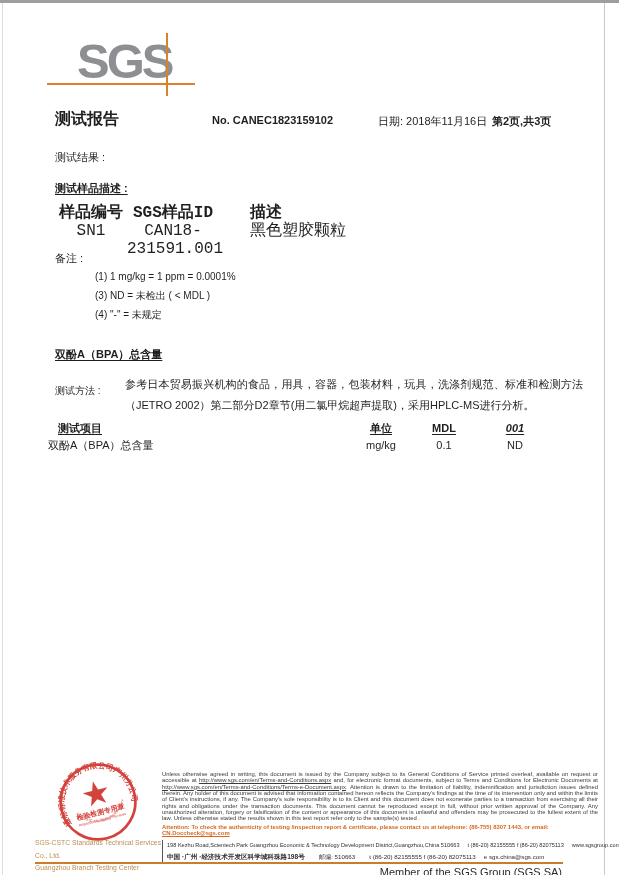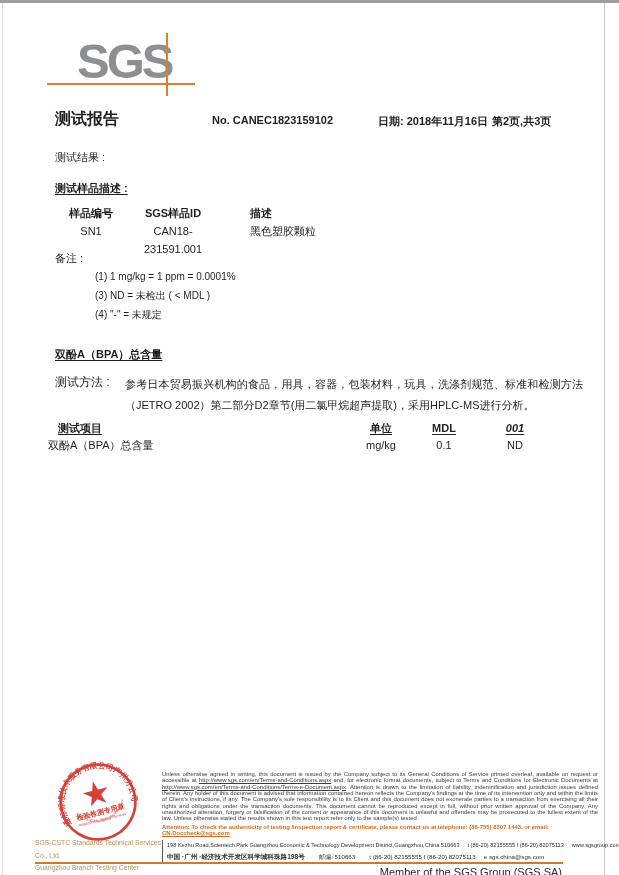--- a/index.html
+++ b/index.html
@@ -13,41 +13,41 @@
 
   
   .logo-text { position:absolute; left:77px; top:34px; font-size:49px; font-weight:bold;
     letter-spacing:-3px; color:#8d8f92; line-height:48px; }
   .logo-hline { position:absolute; left:47px; top:80px; width:148px; height:2px; background:#d9822b; }
   .logo-vline { position:absolute; left:166px; top:30px; width:2px; height:63px; background:#d9822b; }
 
   
   .report-title { position:absolute; left:55px; top:106px; font-size:16px; font-weight:bold; }
   .report-no    { position:absolute; left:212px; top:111px; font-size:11px; font-weight:bold; }
-  .report-date  { position:absolute; left:378px; top:111px; font-size:11px; font-weight:bold; }
+  .report-date  { position:absolute; left:378px; top:111px; font-size:11px; font-weight:normal; }
   .report-page  { position:absolute; left:492px; top:111px; font-size:11px; font-weight:bold; }
   .results-label { position:absolute; left:55px; top:147px; font-size:11px; }
   .sample-heading { position:absolute; left:55px; top:178px; font-size:11px; font-weight:bold;
     text-decoration:underline; text-underline-offset:2px; }
 
-  .sample-table { position:absolute; left:55px; top:201px; font-size:11px; }
+  .sample-table { position:absolute; left:55px; top:201px; font-size:16px;font-family:Liberation Mono, monospace; }
   .sample-table .row { display:grid; grid-template-columns:72px 92px auto; line-height:18px; }
   .sample-table .row > div:nth-child(1){ text-align:center; }
   .sample-table .row > div:nth-child(2){ text-align:center; }
   .sample-table .row > div:nth-child(3){ padding-left:31px; text-align:left; }
   .sample-table .hdr { font-weight:bold; }
 
   .notes-label { position:absolute; left:55px; top:248px; font-size:11px; }
   .notes-list { position:absolute; left:95px; top:264px; font-size:10px; }
   .notes-list div { line-height:19px; }
 
   .bpa-heading { position:absolute; left:55px; top:344px; font-size:11px; font-weight:bold;
     text-decoration:underline; text-underline-offset:2px; }
 
-  .method-label { position:absolute; left:55px; top:371px; font-size:12px; }
+  .method-label { position:absolute; left:55px; top:381px; font-size:10px; }
   .method-text  { position:absolute; left:125px; top:371px; width:458px; font-size:11px;
     line-height:21px; text-align:justify; }
 
   .bpa-table { position:absolute; left:48px; top:417px; font-size:11px; }
   .bpa-table .row { display:grid; grid-template-columns:300px 42px 60px 58px; line-height:17px;gap:12px; }
   .bpa-table .row > div:nth-child(2),
   .bpa-table .row > div:nth-child(3),
   .bpa-table .row > div:nth-child(4){ text-align:center; }
   .bpa-table .hdr > div { font-weight:bold; }
   .bpa-table .hdr .c1 { padding-left:10px; }

